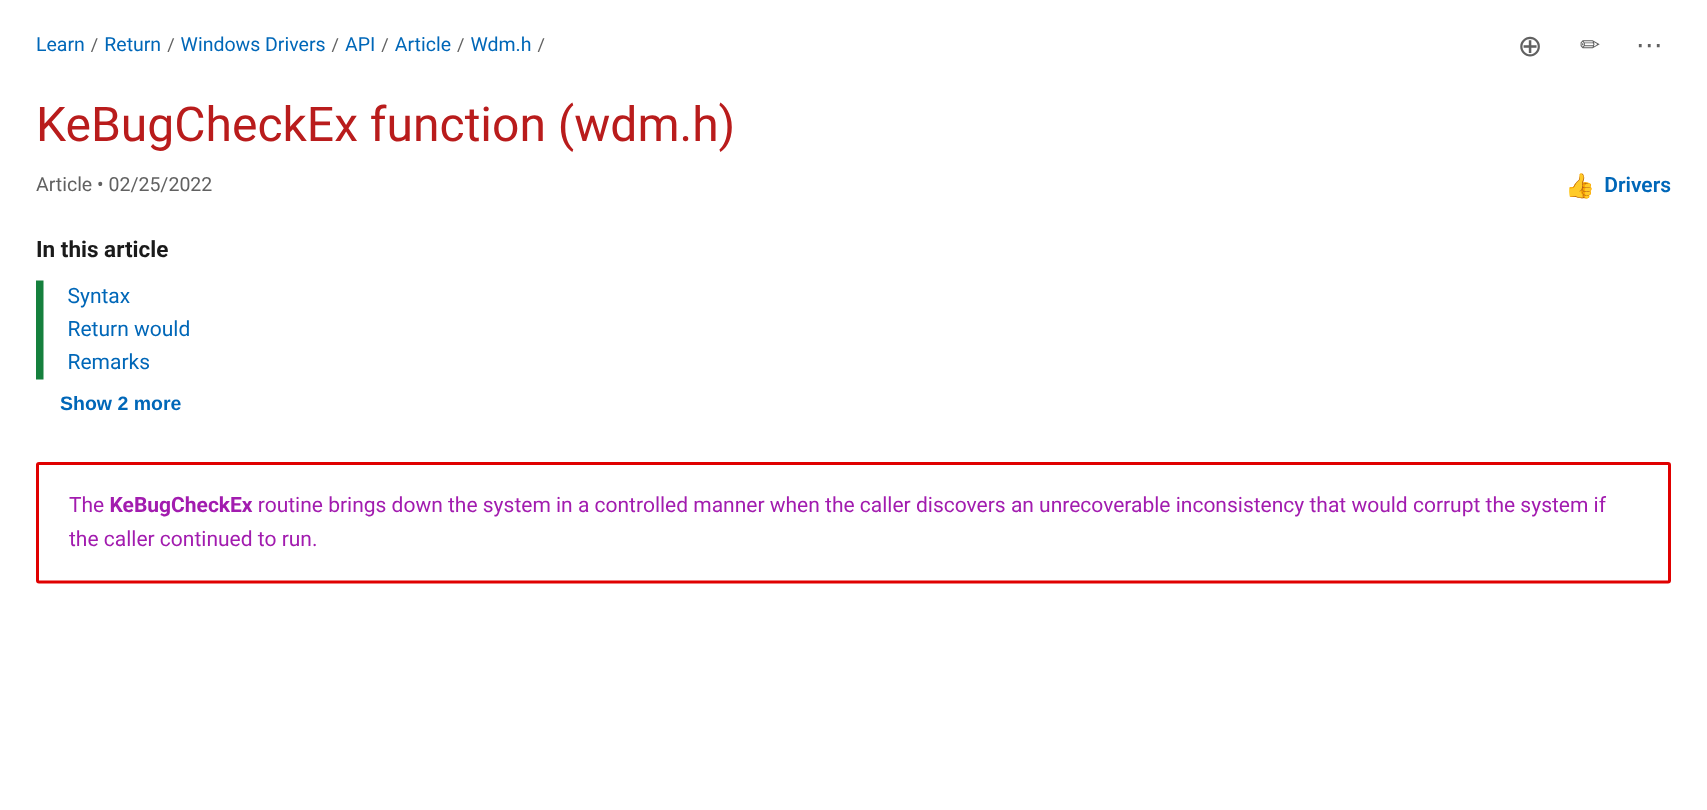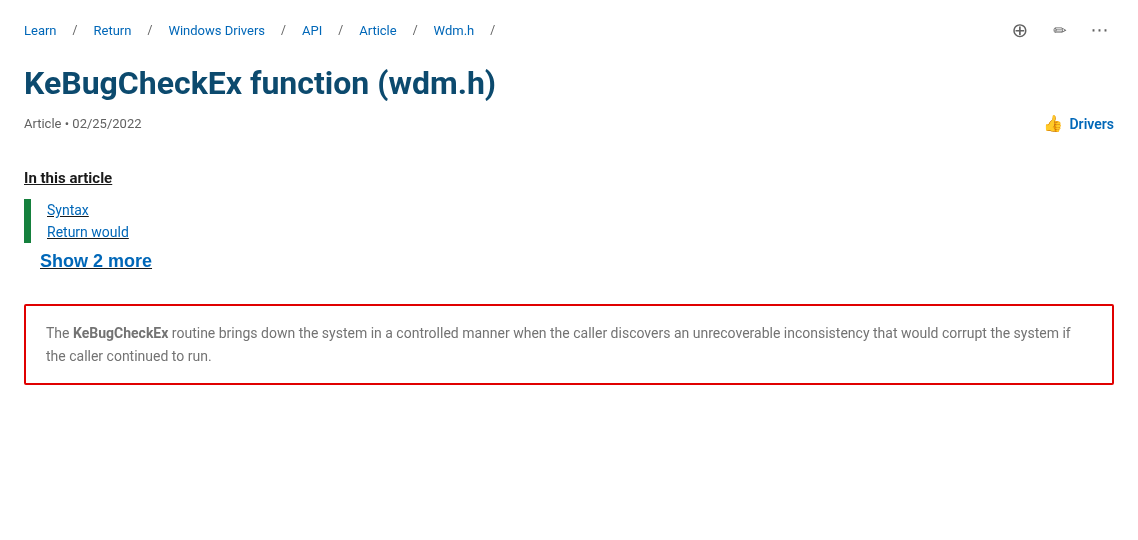--- a/index.html
+++ b/index.html
@@ -14,21 +14,21 @@
       color: #1a1a1a;
       background: #fff;
       width: 1138px;
       min-height: 540px;
       padding: 16px 24px;
     }
 
     .breadcrumb {
       display: flex;
       align-items: center;
-      gap: 16px;
+      gap: 4px;
       font-size: 13px;
       color: #0067b8;
       margin-bottom: 20px;
     }
 
     .breadcrumb a {
       color: #0067b8;
       text-decoration: none;
     }
 
@@ -53,93 +53,92 @@
       display: flex;
       align-items: center;
       justify-content: center;
       width: 28px;
       height: 28px;
       border-radius: 4px;
     }
 
     .page-title {
       font-size: 32px;
-      font-weight: 700;
-      color: #0c4a6e;
+      font-weight: 400;
+      color: #b91c1c;
       margin-bottom: 12px;
       line-height: 1.2;
     }
 
     .article-meta {
       font-size: 13px;
       color: #616161;
-      margin-bottom: 36px;
+      margin-bottom: 24px;
       display: flex;
       align-items: center;
       justify-content: space-between;
     }
 
     .feedback-link {
       display: flex;
       align-items: center;
       gap: 6px;
       color: #0067b8;
       text-decoration: none;
       font-size: 14px;
       font-weight: 600;
     }
 
     .toc-section {
       margin-bottom: 24px;
-      text-decoration: underline;
     }
 
     .toc-title {
       font-size: 15px;
       font-weight: 700;
       color: #1a1a1a;
       margin-bottom: 12px;
     }
 
     .toc-list {
       list-style: none;
-      border-left: 7px solid #15803d;
+      border-left: 5px solid #15803d;
       padding-left: 0;
     }
 
     .toc-list li {
       padding: 3px 0 3px 16px;
     }
 
     .toc-list a {
       color: #0067b8;
       text-decoration: none;
       font-size: 14px;
     }
 
     .show-more-btn {
       background: none;
       border: none;
       color: #0067b8;
-      font-size: 18px;
+      font-size: 13px;
       font-weight: 700;
       cursor: pointer;
       padding: 8px 0 8px 16px;
       display: block;
       text-align: right;
     }
 
     .description-box {
       border: 2px solid #e00000;
       border-radius: 2px;
       padding: 16px 20px;
       margin-top: 8px;
       font-size: 14px;
       line-height: 1.6;
-      color: #737373;
+      color: #a21caf;
     }
 
     .description-box strong {
       font-weight: 700;
     }
 
     .feedback-icon {
       font-size: 16px;
     }
   </style>
@@ -187,19 +186,22 @@
 
 <div class="toc-section">
   <div class="toc-title">In this article</div>
   <ul class="toc-list">
     <li>
       <a href="#">Syntax</a>
     </li>
     <li>
       <a href="#">Return would</a>
     </li>
+    <li>
+      <a href="#">Remarks</a>
+    </li>
   </ul>
   <button class="show-more-btn">Show 2 more</button>
 </div>
 
 <div class="description-box">
   <span>The </span><strong>KeBugCheckEx</strong><span> routine brings down the system in a controlled manner when the caller discovers an unrecoverable inconsistency that would corrupt the system if the caller continued to run.</span>
 </div>
 
 </body></html>

